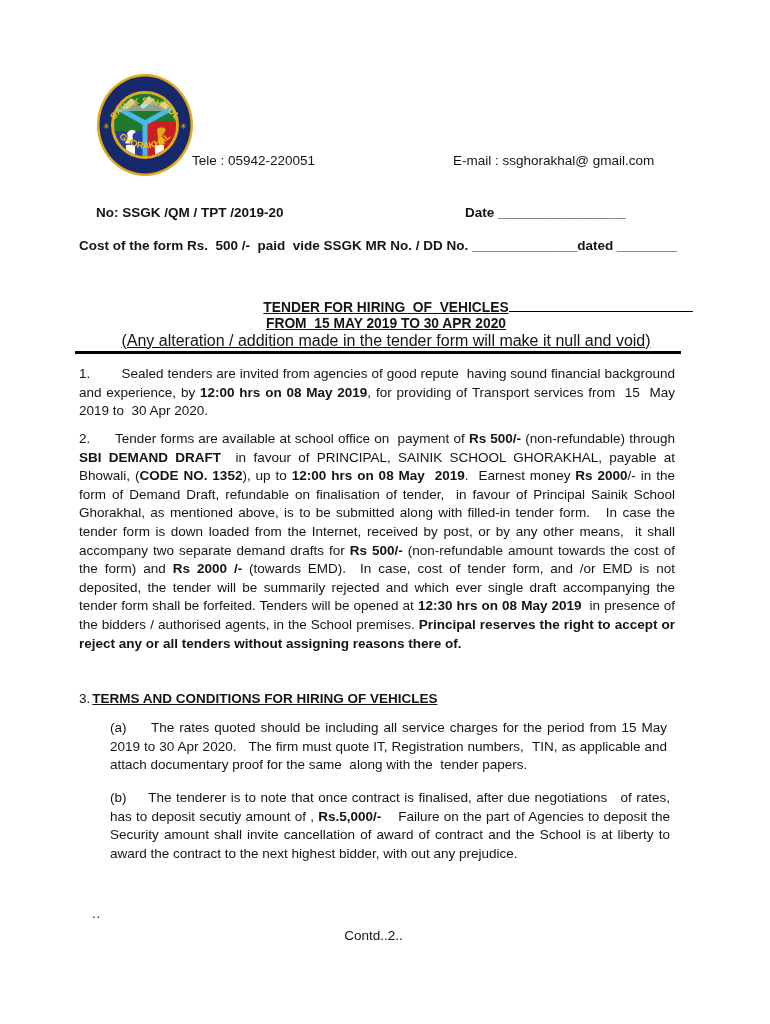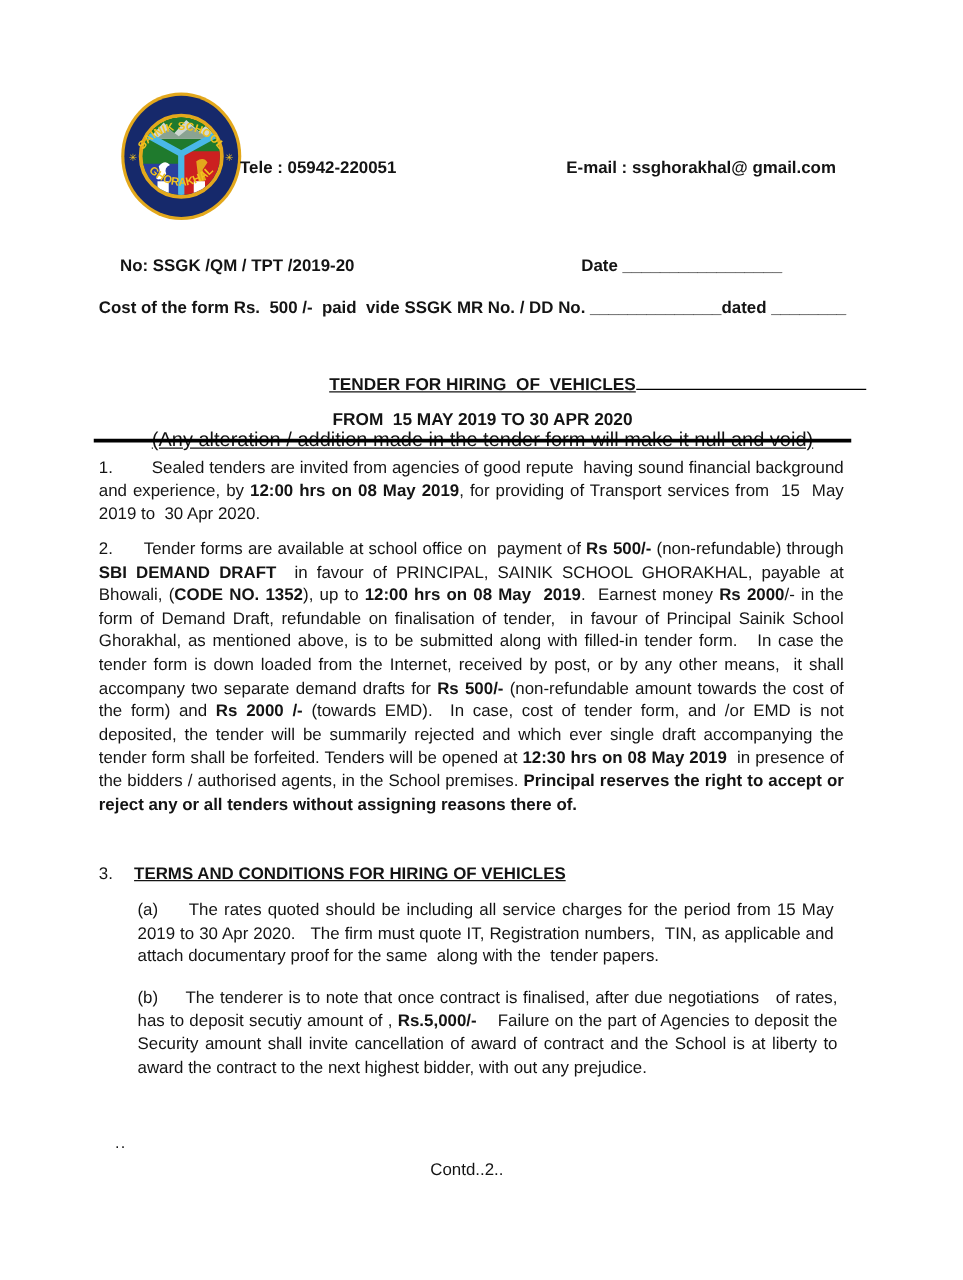--- a/index.html
+++ b/index.html
@@ -7,28 +7,28 @@
     position:relative; width:770px; height:1024px; background:#ffffff;
     font-family:"Liberation Sans", sans-serif; font-size:13.5px; color:#141414;
     overflow:hidden;
   }
   .abs { position:absolute; }
   .b { font-weight:bold; }
   .u { text-decoration:underline; }
   .just { text-align:justify; line-height:18.6px; }
   .nowrap { white-space:nowrap; }
   
-  .contact { font-weight:bold; font-size:13.5px; }
+  .contact { font-weight:normal; font-size:13.5px;margin-top:27px; }
   
   .titleblock { text-align:center; }
   .t1row { display:flex; align-items:flex-end;justify-content:flex-end; }
   .t1row .fill { flex:1; }
   .t1row .fill.r { border-bottom:1.4px solid #000; margin-bottom:3px; }
   .t1 { font-weight:bold; font-size:13.8px; text-decoration:underline; white-space:pre; }
-  .t2 { font-weight:bold; font-size:13.8px; margin-top:13px; }
+  .t2 { font-weight:bold; font-size:13.8px; text-decoration:underline; margin-top:1px; }
   .t3 { font-size:16px; text-decoration:underline; margin-top:1px; }
   .rule { background:#000; }
   .footer-dots { font-size:13px; letter-spacing:1px; }
 </style>
 </head>
 <body>
 
 <div class="page">
 
   <div class="abs" style="left:95px; top:71px; width:100px; height:106px;">
@@ -95,21 +95,21 @@
     <div class="t2">FROM &nbsp;15 MAY 2019 TO 30 APR 2020</div>
     <div class="t3">(Any alteration / addition made in the tender form will make it null and void)</div>
   </div>
   <div class="abs rule" style="left:75px; top:351px; width:606px; height:3px;"></div>
 
   <div class="abs just" style="left:79px; top:365px; width:596px;"><span>1.&nbsp;&nbsp;&nbsp;&nbsp;&nbsp;&nbsp;&nbsp; Sealed tenders are invited from agencies of good repute &nbsp;having sound financial background and experience, by </span><b>12:00 hrs on 08 May 2019</b><span>, for providing of Transport services from &nbsp;15 &nbsp;May 2019 to &nbsp;30 Apr 2020.</span></div>
 
   <div class="abs just" style="left:79px; top:430px; width:596px;"><span>2.&nbsp;&nbsp;&nbsp;&nbsp;&nbsp; Tender forms are available at school office on &nbsp;payment of </span><b>Rs 500/-</b><span> (non-refundable) through </span><b>SBI DEMAND DRAFT</b><span> &nbsp;in favour of PRINCIPAL, SAINIK SCHOOL GHORAKHAL, payable at Bhowali, (</span><b>CODE NO. 1352</b><span>), up to </span><b>12:00 hrs on 08 May &nbsp;2019</b><span>. &nbsp;Earnest money </span><b>Rs 2000</b><span>/- in the form of Demand Draft, refundable on finalisation of tender, &nbsp;in favour of Principal Sainik School Ghorakhal, as mentioned above, is to be submitted along with filled-in tender form. &nbsp;&nbsp;In case the tender form is down loaded from the Internet, received by post, or by any other means, &nbsp;it shall accompany two separate demand drafts for </span><b>Rs 500/-</b><span> (non-refundable amount towards the cost of the form) and </span><b>Rs 2000 /-</b><span> (towards EMD). &nbsp;In case, cost of tender form, and /or EMD is not deposited, the tender will be summarily rejected and which ever single draft accompanying the tender form shall be forfeited. Tenders will be opened at </span><b>12:30 hrs on 08 May 2019</b><span> &nbsp;in presence of the bidders / authorised agents, in the School premises. </span><b>Principal reserves the right to accept or reject any or all tenders without assigning reasons there of.</b></div>
 
   <div class="abs" style="left:79px; top:691px; width:596px;">
-    <span>3.</span><span class="b u" style="margin-left:17px;">TERMS AND CONDITIONS FOR HIRING OF VEHICLES</span>
+    <span>3.</span><span class="b u" style="margin-left:2px;">TERMS AND CONDITIONS FOR HIRING OF VEHICLES</span>
   </div>
 
   <div class="abs just" style="left:110px; top:719px; width:557px;"><span>(a)&nbsp;&nbsp;&nbsp;&nbsp; The rates quoted should be including all service charges for the period from 15 May 2019 to 30 Apr 2020. &nbsp;&nbsp;The firm must quote IT, Registration numbers, &nbsp;TIN, as applicable and attach documentary proof for the same &nbsp;along with the &nbsp;tender papers.</span></div>
 
   <div class="abs just" style="left:110px; top:789px; width:560px;"><span>(b)&nbsp;&nbsp;&nbsp;&nbsp; The tenderer is to note that once contract is finalised, after due negotiations &nbsp;&nbsp;of rates, has to deposit secutiy amount of , </span><b>Rs.5,000/-</b><span> &nbsp;&nbsp;&nbsp;Failure on the part of Agencies to deposit the Security amount shall invite cancellation of award of contract and the School is at liberty to award the contract to the next highest bidder, with out any prejudice.</span></div>
 
   <div class="abs footer-dots" style="left:92px; top:906px;">..</div>
   <div class="abs" style="left:79px; top:928px; width:589px; text-align:center;">Contd..2..</div>
 
 </div>

